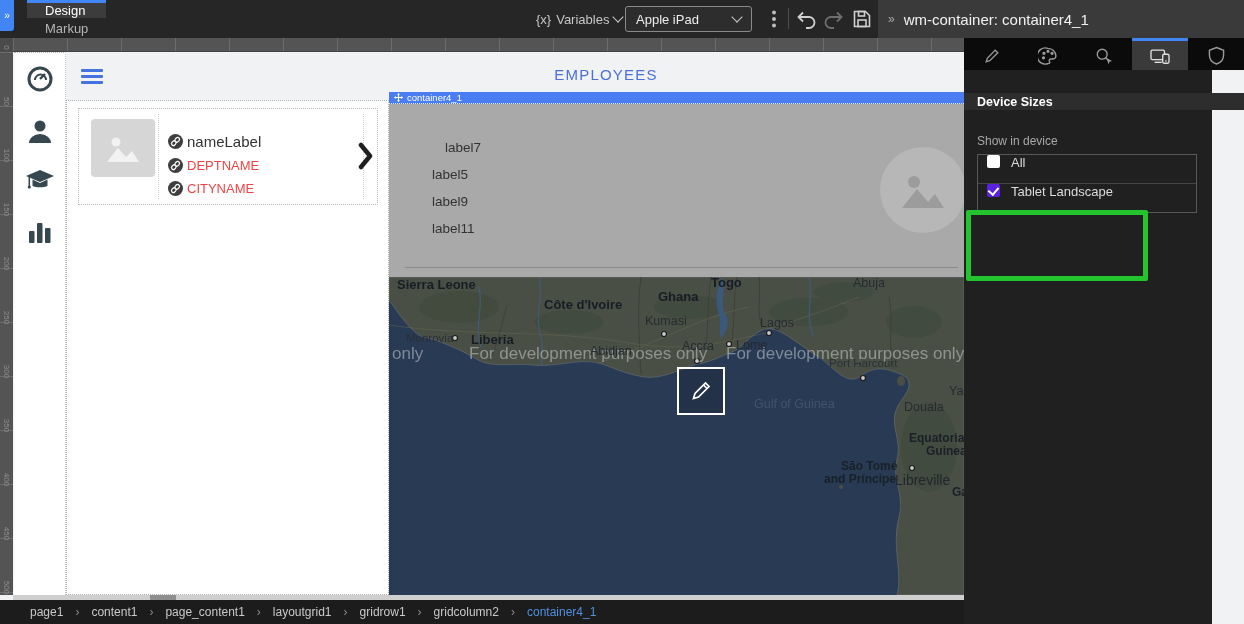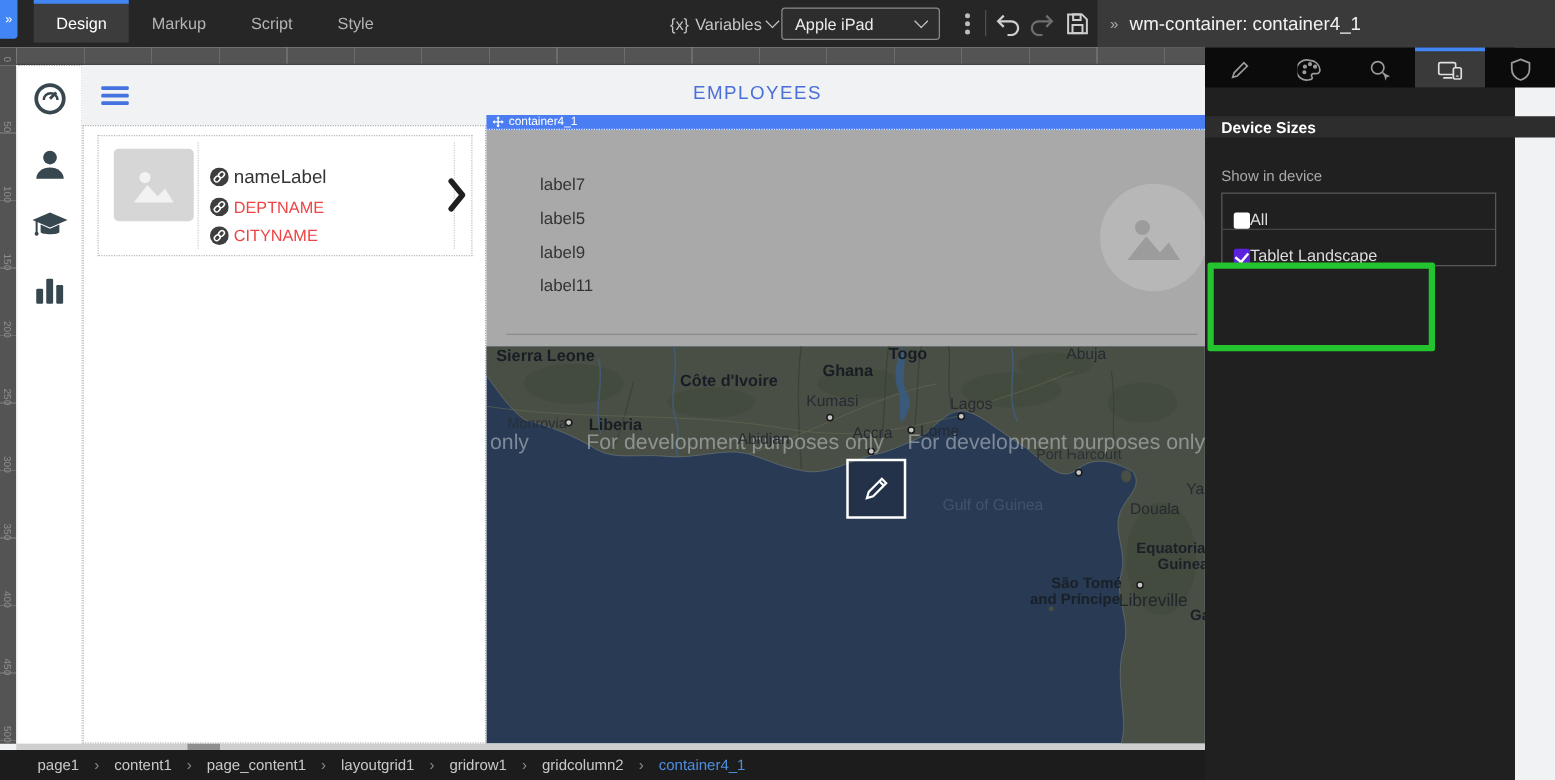--- a/index.html
+++ b/index.html
@@ -6,21 +6,21 @@
   #app{position:relative;width:1244px;height:624px;overflow:hidden;
        font-family:"Liberation Sans",sans-serif;background:#f1f2f4;
        -webkit-font-smoothing:antialiased;}
   .abs{position:absolute;}
   svg{display:block;}
 
   
   #toolbar{left:0;top:0;width:1244px;height:38px;background:#262626;}
   #collapse-btn{left:0;top:0;width:14px;height:31px;background:#4285f4;color:#fff;
     font-size:10px;display:flex;align-items:center;justify-content:center;border-radius:0 0 3px 0;cursor:pointer;}
-  #tabs{left:27px;top:0;height:34px;display:flex;}
+  #tabs{left:27px;top:0;height:34px;display:flex;flex-direction:column;}
   .ttab{height:34px;padding:0 18px;display:flex;align-items:center;font-size:13px;color:#b4b4b4;
         border-top:3px solid transparent;box-sizing:border-box;cursor:pointer;}
   .ttab.active{background:#3c3c3c;color:#fff;border-top-color:#4285f4;}
   #variables{left:536px;top:0;height:38px;display:flex;align-items:center;color:#c6c6c6;font-size:13px;gap:5px;cursor:pointer;}
   .chev{width:7px;height:7px;border-right:1.5px solid #c6c6c6;border-bottom:1.5px solid #c6c6c6;
         transform:rotate(45deg);margin-top:-4px;}
   #device-select{left:625px;top:6px;width:127px;height:26px;background:#2d2d2d;border:1px solid #8a8a8a;
     border-radius:3px;color:#ececec;font-size:13px;display:flex;align-items:center;padding:0 10px;box-sizing:border-box;cursor:pointer;}
   #device-select .chev{margin-left:auto;}
   .icon-btn{top:7px;width:24px;height:24px;display:flex;align-items:center;justify-content:center;cursor:pointer;}
@@ -90,21 +90,21 @@
   
   #panel{left:964px;top:38px;width:248px;height:586px;background:#202020;}
   #ptabs{left:0;top:0;width:280px;height:32px;background:#0b0b0b;display:flex;}
   .ptab{width:56px;height:32px;display:flex;align-items:center;justify-content:center;
         border-top:3px solid transparent;box-sizing:border-box;cursor:pointer;}
   .ptab.active{background:#3a3a3a;border-top-color:#4285f4;}
   #section-bar{left:0;top:55px;width:280px;height:17px;background:#2d2d2d;color:#fff;font-weight:bold;
     font-size:12.5px;display:flex;align-items:center;padding-left:13px;box-sizing:border-box;}
   #show-label{left:13px;top:96px;font-size:12px;color:#a8a8a8;}
   #device-list{left:13px;top:116px;width:218px;border:1px solid #585858;}
-  .dev-row{height:28px;display:flex;align-items:flex-end;padding-left:9px;border-top:1px solid #454545;cursor:pointer;}
+  .dev-row{height:28px;display:flex;align-items:flex-start;gap:11px;padding-left:9px;border-top:1px solid #454545;cursor:pointer;}
   .dev-row:first-child{border-top:none;}
   .cbox{width:13px;height:13px;border-radius:2px;background:#fff;position:relative;flex:0 0 13px;}
   .cbox.checked::after{content:"";position:absolute;left:3px;top:1px;width:5px;height:8px;
     border-right:2px solid #fff;border-bottom:2px solid #fff;transform:rotate(40deg);}
   .dev-label{font-size:13px;color:#dcdcdc;}
 
   #green-highlight{left:966px;top:210px;width:172px;height:61px;border:5px solid #23c42e;border-radius:2px;
     pointer-events:none;z-index:50;}
 </style>
 </head>
@@ -279,21 +279,21 @@
               <polygon points="5,10 6.6,8 3.4,8"></polygon>
             <polygon points="0,5 2,3.4 2,6.6"></polygon>
               <polygon points="10,5 8,3.4 8,6.6"></polygon>
             </g>
           </svg>
         <span>container4_1</span>
       </div>
 
       <div id="graybody" class="abs">
         <div id="labels-stack">
-            <div class="glabel" style="top: 36px;">label7</div>
+            <div class="glabel" style="top: 36px; margin-left: 13px;">label7</div>
             <div class="glabel" style="top: 63px; text-align: center;">label5</div>
             <div class="glabel" style="top: 90px;">label9</div>
             <div class="glabel" style="top: 117px;">label11</div>
           </div>
         <div id="big-placeholder" class="abs">
           <svg width="46" height="40" viewBox="0 0 46 40">
             <circle cx="14" cy="12" r="6" fill="#9c9c9c"></circle>
             <path d="M2 38 L17 19 L28 32 L35 24 L44 38 Z" fill="#9c9c9c"></path>
             </svg>
         </div>

